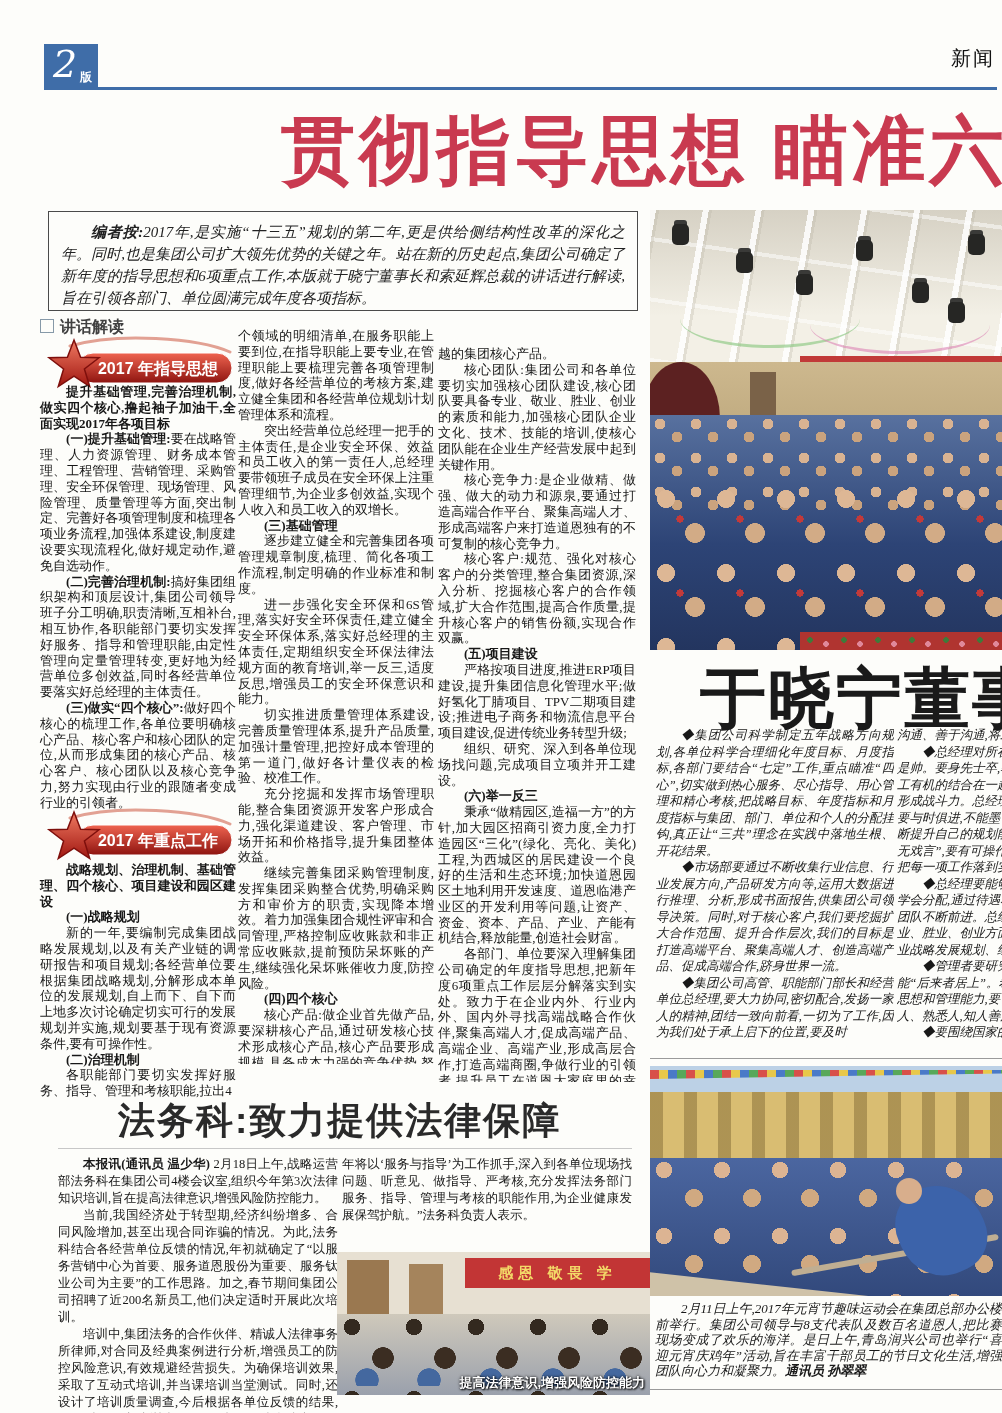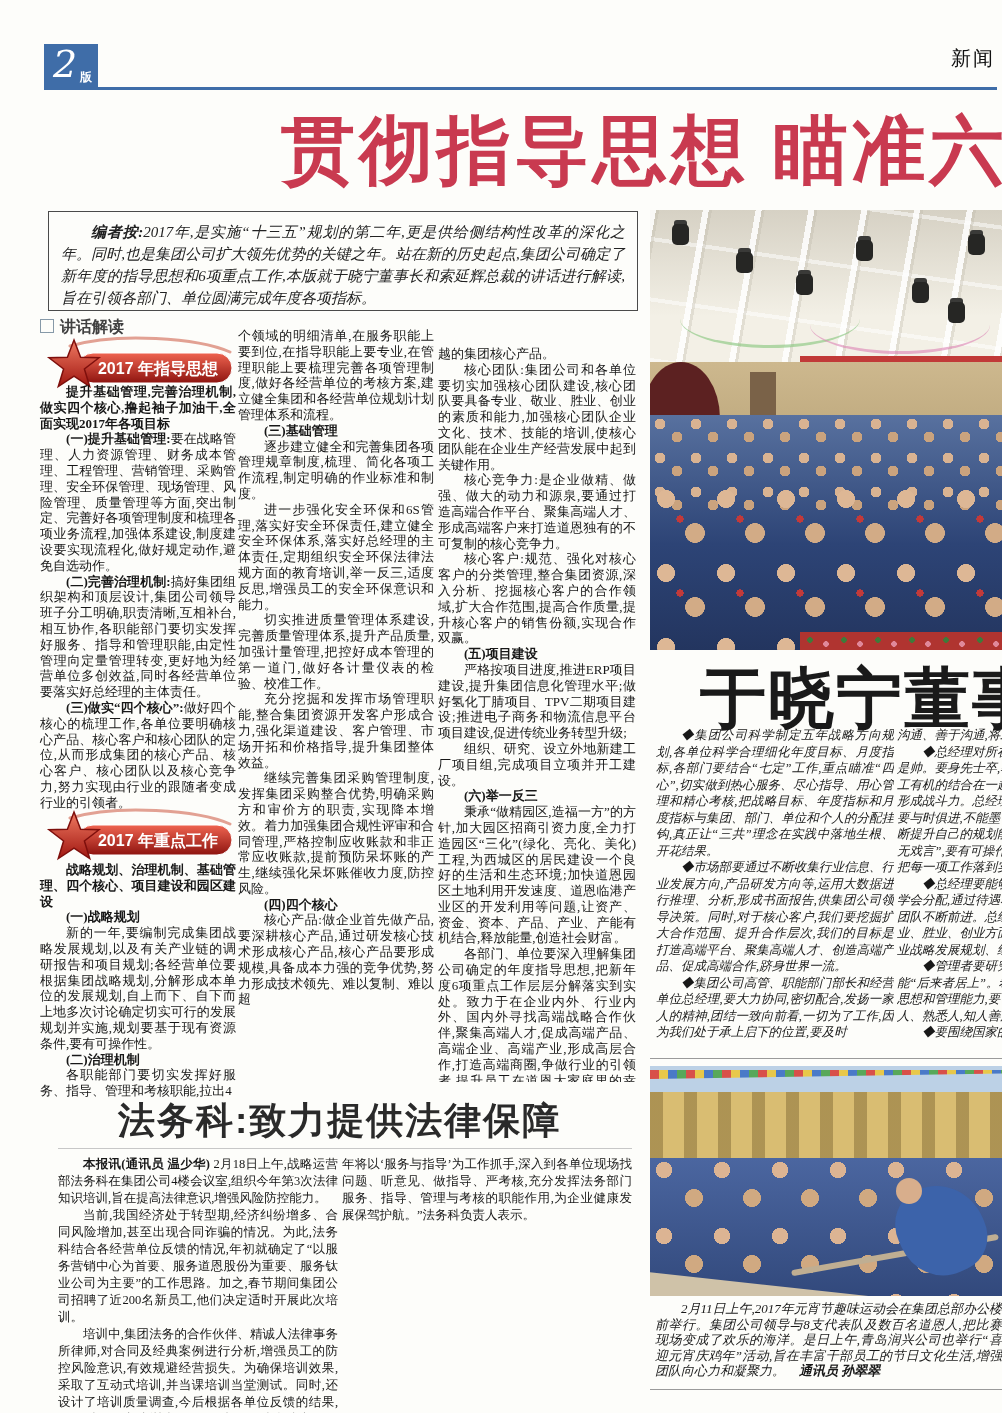--- a/index.html
+++ b/index.html
@@ -144,21 +144,21 @@
                      radial-gradient(circle 13px at 30px 66px,#44689f 88%,rgba(0,0,0,0) 92%);
     background-size:62px 72px;}
   .p2-caption{right:5px;bottom:3px;color:#fff;font-size:13px;font-weight:bold;
      font-family:"Liberation Sans",sans-serif;
      text-shadow:0 0 3px #000,1px 1px 2px #000;white-space:nowrap;}
 
   
   .sports-cap{left:655px;top:1301px;width:347px;font-style:italic;font-size:13px;
               line-height:15.5px;color:#191919;}
   .sports-cap p{text-indent:2em;}
-  .sports-cap b{margin-left:14px;white-space:nowrap;}
+  .sports-cap b{white-space:nowrap;}
 </style>
 </head>
 <body>
 
 <div id="page">
 
   <div class="abs pageno-box">
     <span class="pageno-num">2</span>
     <span class="pageno-label">版</span>
   </div>
@@ -211,38 +211,39 @@
   <div class="abs bodycol c1b">
     <p><b>战略规划、治理机制、基础管理、四个核心、项目建设和园区建设</b></p>
     <p><b>(一)战略规划</b></p>
     <p>新的一年,要编制完成集团战略发展规划,以及有关产业链的调研报告和项目规划;各经营单位要根据集团战略规划,分解形成本单位的发展规划,自上而下、自下而上地多次讨论确定切实可行的发展规划并实施,规划要基于现有资源条件,要有可操作性。</p>
     <p><b>(二)治理机制</b></p>
     <p>各职能部门要切实发挥好服务、指导、管理和考核职能,拉出4</p>
   </div>
 
   <div class="abs bodycol c2">
     <p class="ni">个领域的明细清单,在服务职能上要到位,在指导职能上要专业,在管理职能上要梳理完善各项管理制度,做好各经营单位的考核方案,建立健全集团和各经营单位规划计划管理体系和流程。</p>
+    <p>突出经营单位总经理一把手的主体责任,是企业安全环保、效益和员工收入的第一责任人,总经理要带领班子成员在安全环保上注重管理细节,为企业多创效益,实现个人收入和员工收入的双增长。</p>
     <p><b>(三)基础管理</b></p>
     <p>逐步建立健全和完善集团各项管理规章制度,梳理、简化各项工作流程,制定明确的作业标准和制度。</p>
     <p>进一步强化安全环保和6S管理,落实好安全环保责任,建立健全安全环保体系,落实好总经理的主体责任,定期组织安全环保法律法规方面的教育培训,举一反三,适度反思,增强员工的安全环保意识和能力。</p>
     <p>切实推进质量管理体系建设,完善质量管理体系,提升产品质量,加强计量管理,把控好成本管理的第一道门,做好各计量仪表的检验、校准工作。</p>
     <p>充分挖掘和发挥市场管理职能,整合集团资源开发客户形成合力,强化渠道建设、客户管理、市场开拓和价格指导,提升集团整体效益。</p>
     <p>继续完善集团采购管理制度,发挥集团采购整合优势,明确采购方和审价方的职责,实现降本增效。着力加强集团合规性评审和合同管理,严格控制应收账款和非正常应收账款,提前预防呆坏账的产生,继续强化呆坏账催收力度,防控风险。</p>
     <p><b>(四)四个核心</b></p>
     <p>核心产品:做企业首先做产品,要深耕核心产品,通过研发核心技术形成核心产品,核心产品要形成规模,具备成本力强的竞争优势,努力形成技术领先、难以复制、难以超</p>
   </div>
 
   <div class="abs bodycol c3">
     <p class="ni">越的集团核心产品。</p>
     <p>核心团队:集团公司和各单位要切实加强核心团队建设,核心团队要具备专业、敬业、胜业、创业的素质和能力,加强核心团队企业文化、技术、技能的培训,使核心团队能在企业生产经营发展中起到关键作用。</p>
     <p>核心竞争力:是企业做精、做强、做大的动力和源泉,要通过打造高端合作平台、聚集高端人才、形成高端客户来打造道恩独有的不可复制的核心竞争力。</p>
     <p>核心客户:规范、强化对核心客户的分类管理,整合集团资源,深入分析、挖掘核心客户的合作领域,扩大合作范围,提高合作质量,提升核心客户的销售份额,实现合作双赢。</p>
     <p><b>(五)项目建设</b></p>
     <p>严格按项目进度,推进ERP项目建设,提升集团信息化管理水平;做好氢化丁腈项目、TPV二期项目建设;推进电子商务和物流信息平台项目建设,促进传统业务转型升级;</p>
-    <p>组织、研究、设立外地新建工厂项目组,完成项目立项并开工建设。</p>
+    <p>组织、研究、深入到各单位现场找问题,完成项目立项并开工建设。</p>
     <p><b>(六)举一反三</b></p>
     <p>秉承“做精园区,造福一方”的方针,加大园区招商引资力度,全力打造园区“三化”(绿化、亮化、美化)工程,为西城区的居民建设一个良好的生活和生态环境;加快道恩园区土地利用开发速度、道恩临港产业区的开发利用等问题,让资产、资金、资本、产品、产业、产能有机结合,释放能量,创造社会财富。</p>
     <p>各部门、单位要深入理解集团公司确定的年度指导思想,把新年度6项重点工作层层分解落实到实处。致力于在企业内外、行业内外、国内外寻找高端战略合作伙伴,聚集高端人才,促成高端产品、高端企业、高端产业,形成高层合作,打造高端商圈,争做行业的引领者,提升员工在道恩大家庭里的幸福感。</p>
   </div>
 
   <div class="abs photo1">
     <div class="abs p1-ceiling"></div>
     <div class="abs p1-grid"></div>
     <div class="abs spot" style="left:22px;top:14px;"></div>
     <div class="abs spot" style="left:86px;top:42px;"></div>
@@ -319,14 +320,23 @@
   <div class="abs lawcol lawc1">
     <p><b>本报讯(通讯员  温少华)  </b><span>2月18日上午,战略运营部法务科在集团公司4楼会议室,组织今年第3次法律知识培训,旨在提高法律意识,增强风险防控能力。</span></p>
     <p>当前,我国经济处于转型期,经济纠纷增多、合同风险增加,甚至出现合同诈骗的情况。为此,法务科结合各经营单位反馈的情况,年初就确定了“以服务营销中心为首要、服务道恩股份为重要、服务钛业公司为主要”的工作思路。加之,春节期间集团公司招聘了近200名新员工,他们决定适时开展此次培训。</p>
     <p>培训中,集团法务的合作伙伴、精诚人法律事务所律师,对合同及经典案例进行分析,增强员工的防控风险意识,有效规避经营损失。为确保培训效果,采取了互动式培训,并当课培训当堂测试。同时,还设计了培训质量调查,今后根据各单位反馈的结果,有针对性提高培训水平。“在去年打造和建立风控体系的基础上,新的一</p>
   </div>
 
   <div class="abs lawcol lawc2">
     <p>年将以‘服务与指导’为工作抓手,深入到各单位现场找问题、听意见、做指导、严考核,充分发挥法务部门服务、指导、管理与考核的职能作用,为企业健康发展保驾护航。”法务科负责人表示。</p>
   </div>
 
+  <div class="abs photo2">
+    <div class="abs p2-door1"></div>
+    <div class="abs p2-door2"></div>
+    <div class="abs p2-banner">感恩 敬畏 学</div>
+    <div class="abs p2-crowd">
+      <div class="abs p2-heads"></div>
+    </div>
+    <div class="abs p2-caption">提高法律意识,增强风险防控能力</div>
+  </div>
 
 </div>
 
 </body></html>

